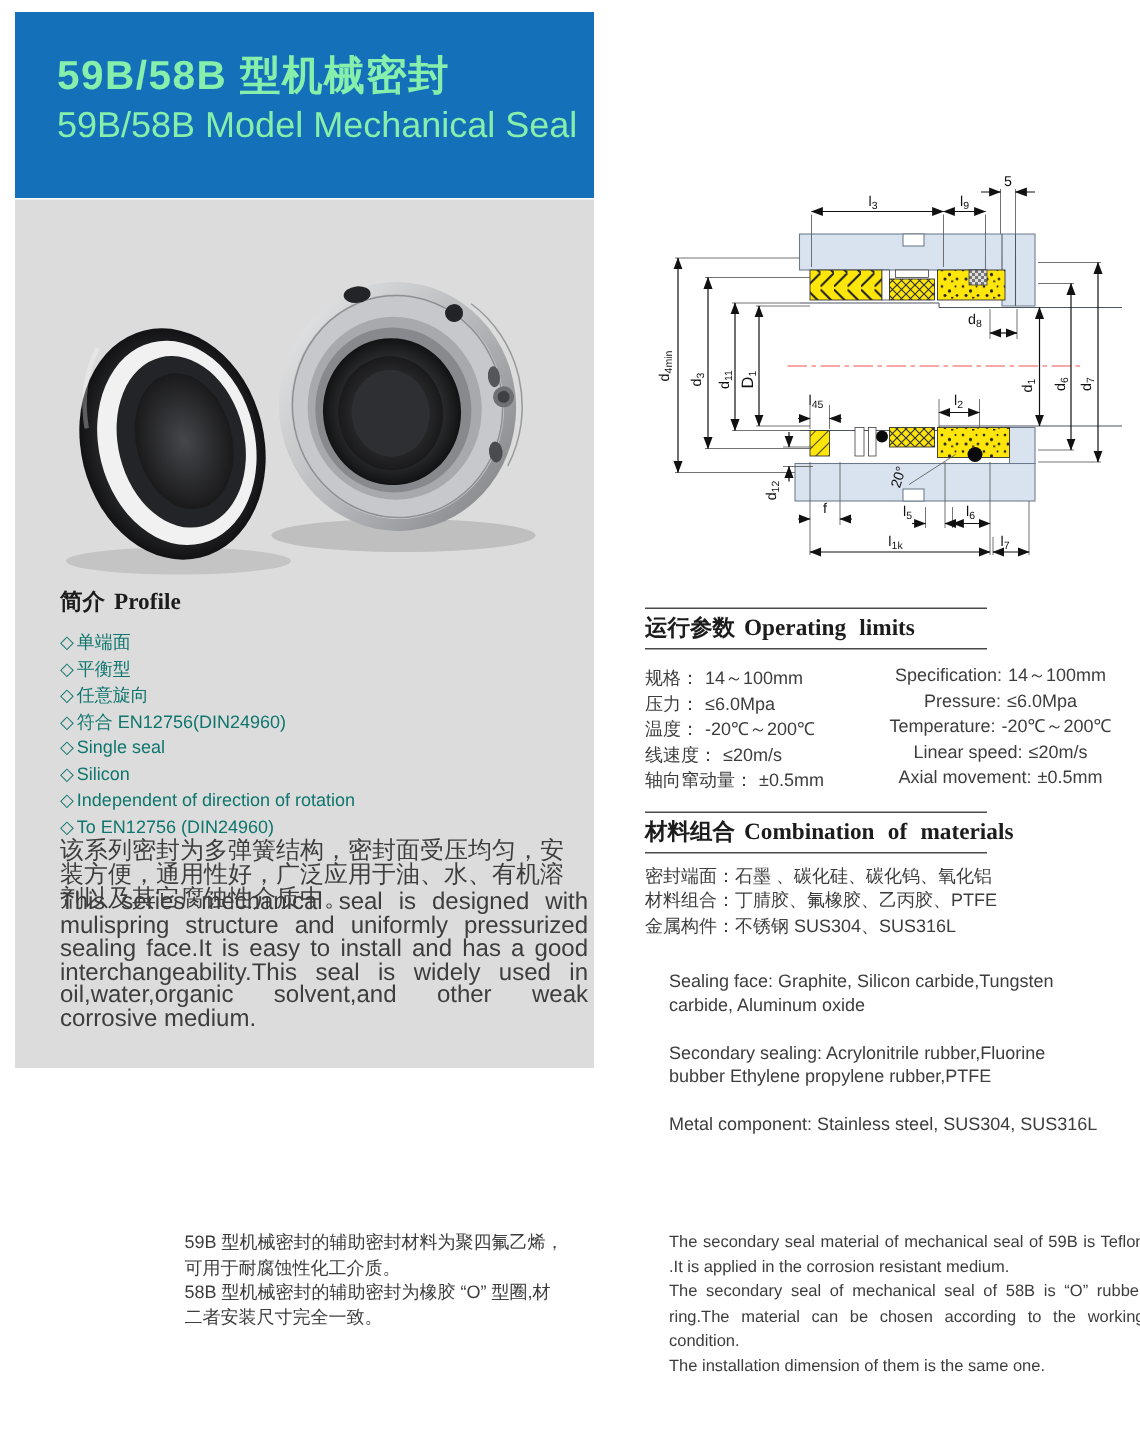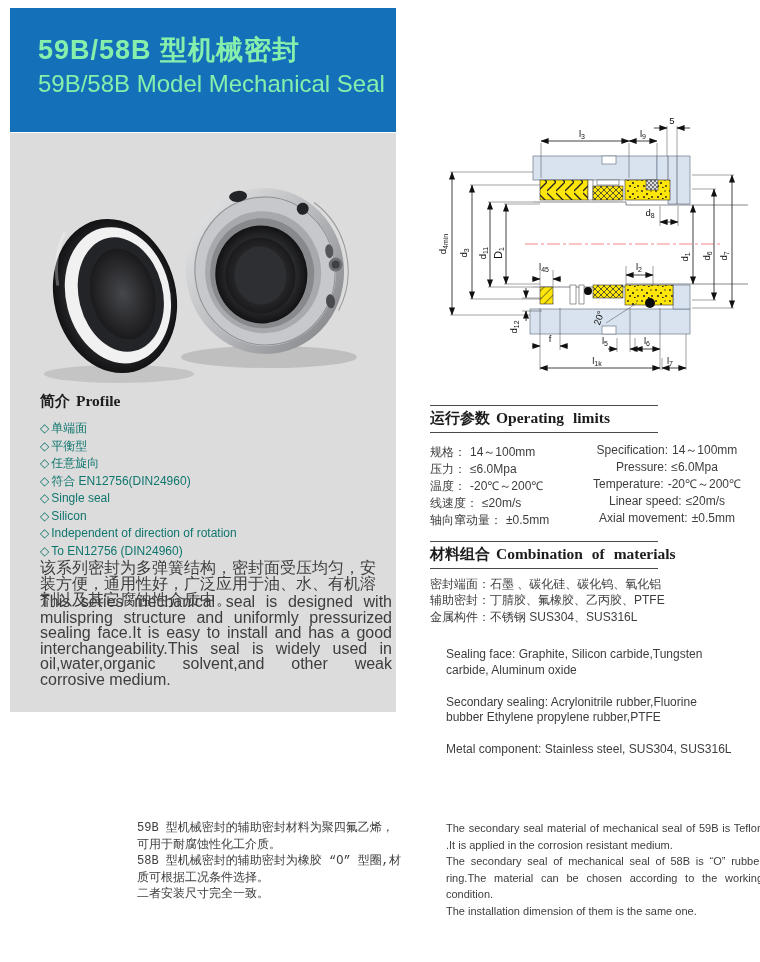--- a/index.html
+++ b/index.html
@@ -252,33 +252,32 @@
   <div><span class="lab">Axial movement:</span><span>±0.5mm</span></div>
 </div>
 
 <div class="abs rule" style="left:430px;top:541px;width:228px;"></div>
 <div class="abs sec-head" style="left:430px;top:545px;">
   <span class="zh">材料组合</span><span class="en">Combination of materials</span>
 </div>
 <div class="abs rule" style="left:430px;top:568px;width:228px;"></div>
 <div class="abs mat-zh" style="left:430px;top:576px;">
   <div>密封端面：石墨 、碳化硅、碳化钨、氧化铝</div>
-  <div>辅助密封：丁腈胶、氟橡胶、乙丙胶、PTFE</div>
+  <div>材料组合：丁腈胶、氟橡胶、乙丙胶、PTFE</div>
   <div>金属构件：不锈钢 SUS304、SUS316L</div>
 </div>
 <div class="abs mat-en" style="left:430px;top:631px;width:320px;">
   <div>Sealing face: Graphite, Silicon carbide,Tungsten carbide, Aluminum oxide</div>
   <div>Secondary sealing: Acrylonitrile rubber,Fluorine bubber Ethylene propylene rubber,PTFE</div>
   <div>Metal component: Stainless steel, SUS304, SUS316L</div>
 </div>
 
-<div class="abs f-zh" style="left:137px;top:820px;font-family:Liberation Mono, monospace;">
+<div class="abs f-zh" style="left:123px;top:820px;">
   <div>59B 型机械密封的辅助密封材料为聚四氟乙烯，</div>
   <div>可用于耐腐蚀性化工介质。</div>
   <div>58B 型机械密封的辅助密封为橡胶 “O” 型圈,材</div>
-  <div>质可根据工况条件选择。</div>
   <div>二者安装尺寸完全一致。</div>
 </div>
 <div class="abs f-en" style="left:430px;top:820px;width:317px;">
   <p>The secondary seal material of mechanical seal of 59B is Teflon .It is applied in the corrosion resistant medium.</p>
   <p>The secondary seal of mechanical seal of 58B is “O” rubber ring.The material can be chosen according to the working condition.</p>
   <p>The installation dimension of them is the same one.</p>
 </div>
 
 </body></html>

